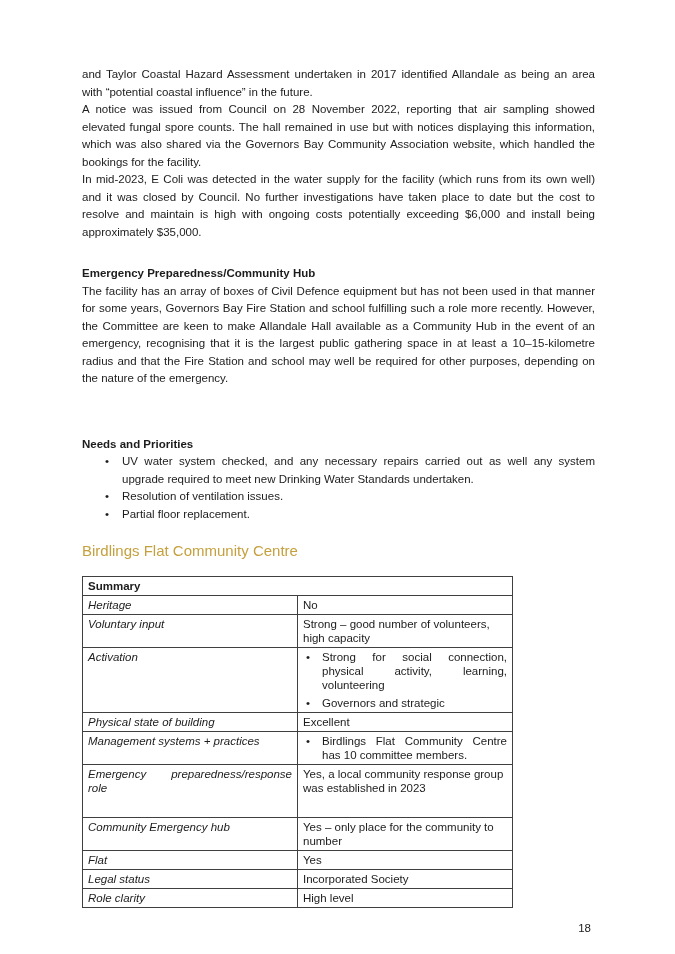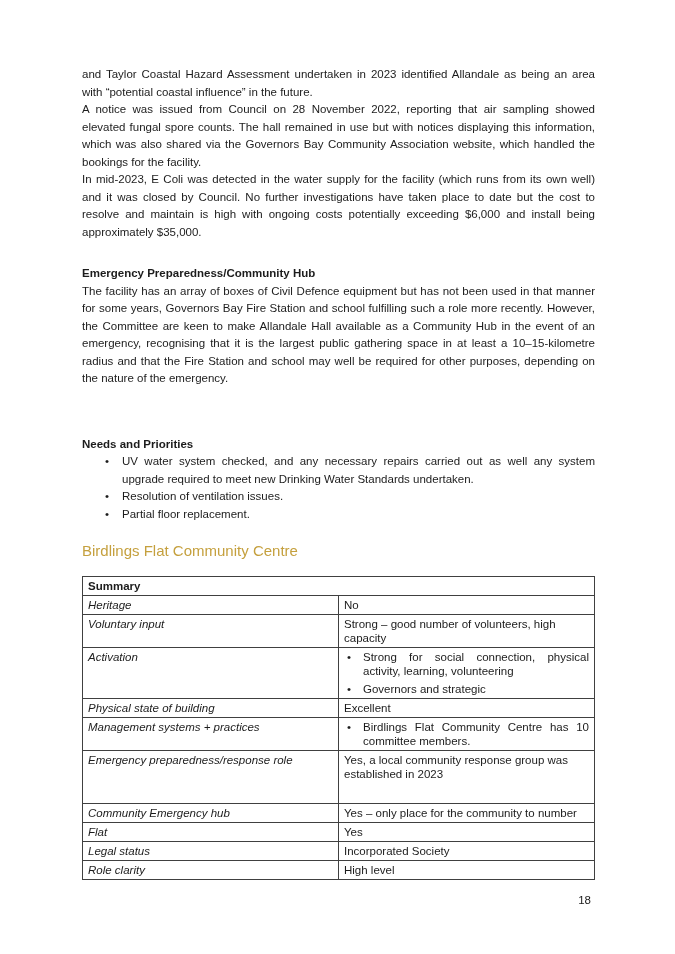--- a/index.html
+++ b/index.html
@@ -8,40 +8,40 @@
     font-family:"Liberation Sans",sans-serif;color:#1c1c1c;
   }
   .page{position:absolute;inset:0;padding:66px 80px 0 82px;box-sizing:border-box;}
   p.body{margin:0;font-size:11.5px;line-height:17.5px;text-align:justify;}
   .bold-head{margin:24px 0 0 0;font-size:11.5px;line-height:17.5px;font-weight:bold;}
   .needs-head{margin-top:48px;}
   .bullet-row{display:flex;margin:0;}
   .b-marker{flex:none;width:17px;margin-left:23px;font-size:11.5px;line-height:17.5px;}
   .b-text{flex:1;font-size:11.5px;line-height:17.5px;text-align:justify;}
   .gold-head{margin:19px 0 16px 0;font-size:15px;line-height:18px;font-weight:normal;color:#C5A03E;}
-  table.summary{border-collapse:collapse;width:513px;table-layout:fixed;}
+  table.summary{border-collapse:collapse;width:431px;table-layout:fixed;}
   table.summary td{
     border:1px solid #404040;font-size:11.5px;line-height:14px;
     padding:2px 5px;vertical-align:top;
   }
   td.lab{width:132px;font-style:italic;text-align:justify;}
   tr.header-row td{font-weight:bold;}
   tr.tall td{height:48px;}
   .cell-bullet{display:flex;}
   .cell-bullet + .cell-bullet{margin-top:4px;}
   .cb-dot{flex:none;width:16px;padding-left:3px;}
   .cb-text{flex:1;text-align:justify;}
-  .pagenum{position:absolute;right:84px;top:892px;font-size:11.5px;line-height:17.5px;}
+  .pagenum{position:absolute;right:84px;top:920px;font-size:11.5px;line-height:17.5px;}
 </style>
 </head>
 <body>
 
 <div class="page">
 
-  <p class="body">and Taylor Coastal Hazard Assessment undertaken in 2023 identified Allandale as being an area with “potential coastal influence” in the future.</p>
+  <p class="body">and Taylor Coastal Hazard Assessment undertaken in 2017 identified Allandale as being an area with “potential coastal influence” in the future.</p>
   <p class="body">A notice was issued from Council on 28 November 2022, reporting that air sampling showed elevated fungal spore counts. The hall remained in use but with notices displaying this information, which was also shared via the Governors Bay Community Association website, which handled the bookings for the facility.</p>
   <p class="body">In mid-2023, E Coli was detected in the water supply for the facility (which runs from its own well) and it was closed by Council. No further investigations have taken place to date but the cost to resolve and maintain is high with ongoing costs potentially exceeding $6,000 and install being approximately $35,000.</p>
 
   <p class="bold-head">Emergency Preparedness/Community Hub</p>
   <p class="body">The facility has an array of boxes of Civil Defence equipment but has not been used in that manner for some years, Governors Bay Fire Station and school fulfilling such a role more recently. However, the Committee are keen to make Allandale Hall available as a Community Hub in the event of an emergency, recognising that it is the largest public gathering space in at least a 10–15-kilometre radius and that the Fire Station and school may well be required for other purposes, depending on the nature of the emergency.</p>
 
   <p class="bold-head needs-head">Needs and Priorities</p>
 
   <div class="bullet-row">
     <span class="b-marker">•</span>

